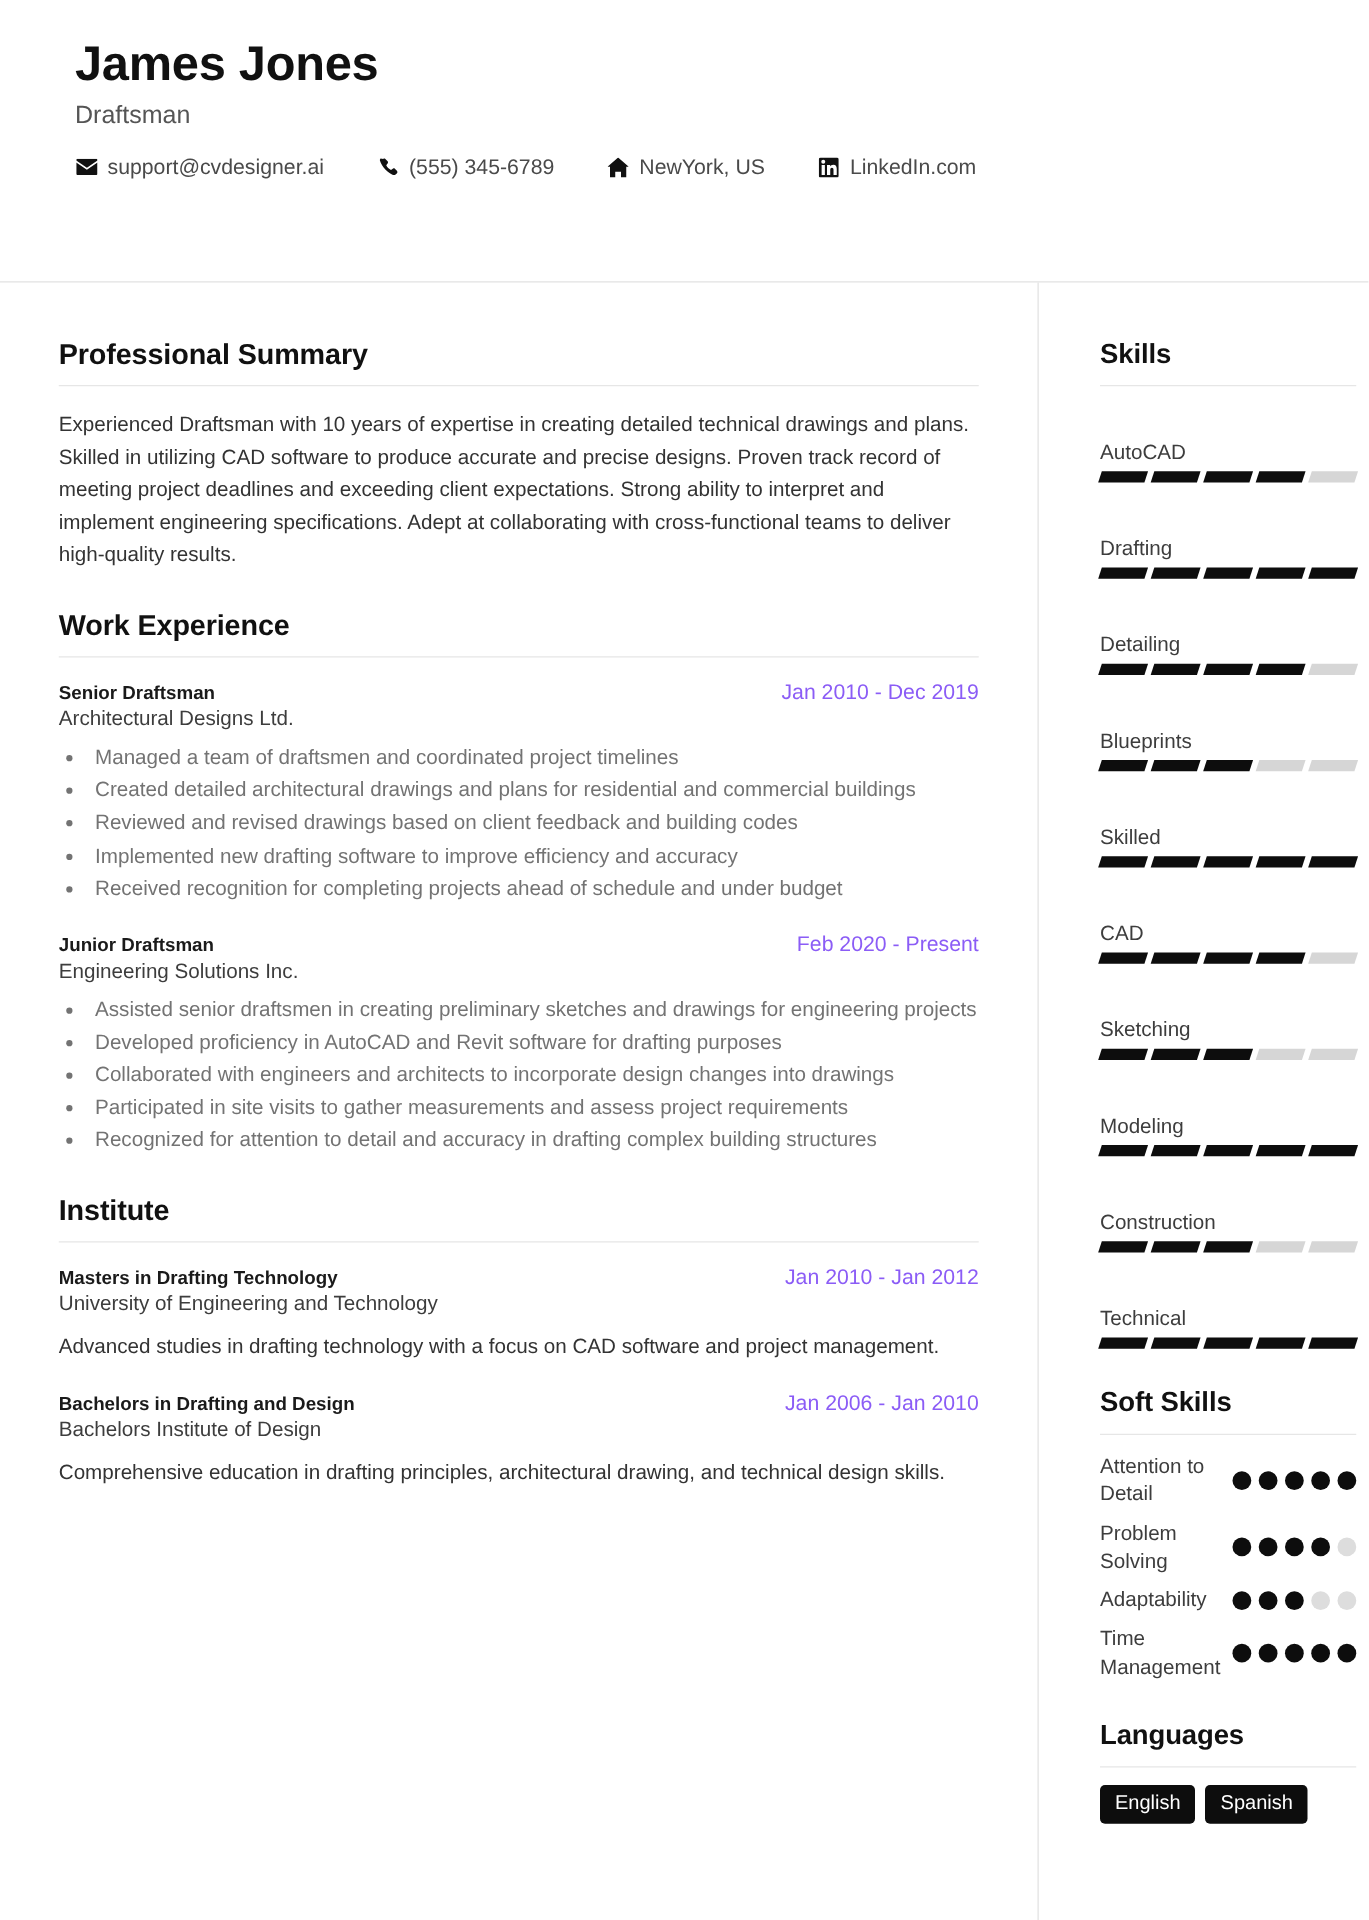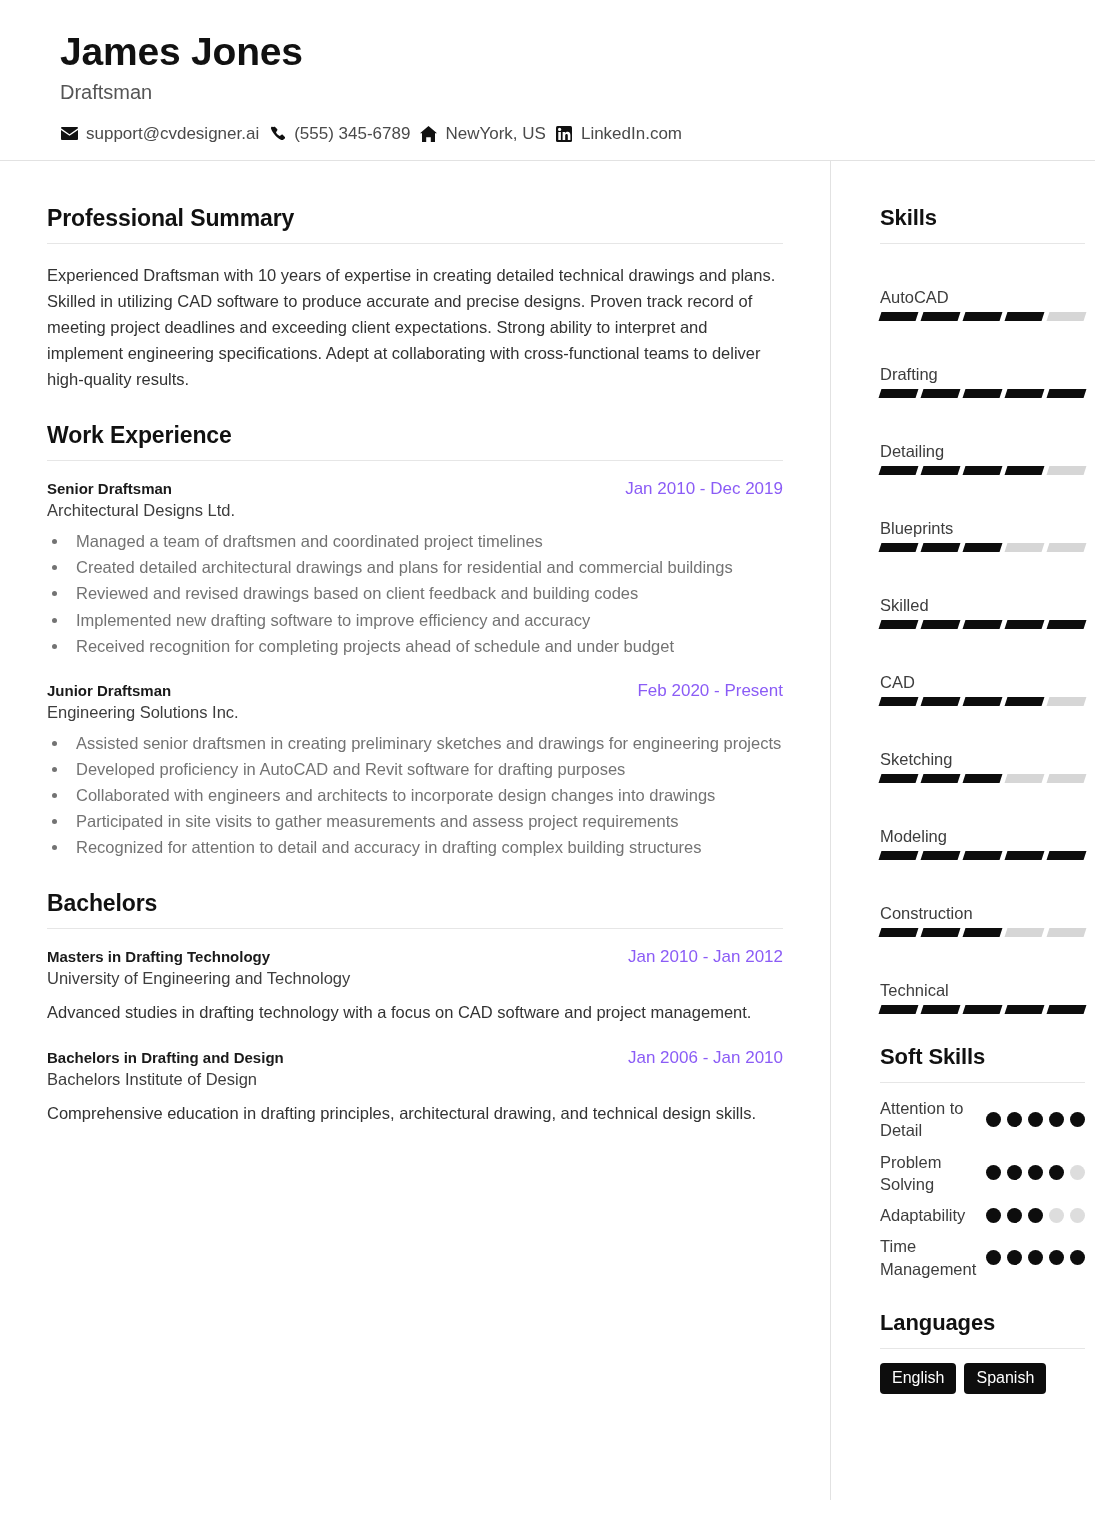--- a/index.html
+++ b/index.html
@@ -18,21 +18,21 @@
     width: 1095px;
     height: 1536px;
     background: #ffffff;
     overflow: hidden;
   }
 
   
   .header {
     padding: 30px 60px 26px 60px;
     border-bottom: 1px solid #e2e2e2;
-    height: 161px;
+    height: 226px;
   }
 
   .full-name {
     font-size: 39px;
     font-weight: bold;
     color: #111111;
     letter-spacing: -0.2px;
     line-height: 1.15;
     margin-bottom: 6px;
   }
@@ -50,21 +50,21 @@
     gap: 0px;
     flex-wrap: nowrap;
   }
 
   .contact-item {
     display: flex;
     align-items: center;
     gap: 8px;
     font-size: 17px;
     color: #4a4a4a;
-    margin-right: 9px;
+    margin-right: 42px;
     white-space: nowrap;
   }
 
   .contact-item .ico {
     display: inline-flex;
     align-items: center;
     justify-content: center;
     width: 18px;
     height: 18px;
     flex: none;
@@ -325,21 +325,21 @@
                 <li>Developed proficiency in AutoCAD and Revit software for drafting purposes</li>
                 <li>Collaborated with engineers and architects to incorporate design changes into drawings</li>
                 <li>Participated in site visits to gather measurements and assess project requirements</li>
                 <li>Recognized for attention to detail and accuracy in drafting complex building structures</li>
               </ul>
             </div>
           </div>
       </div>
 
       <div class="section">
-        <div class="sec-heading">Bachelors</div>
+        <div class="sec-heading">Institute</div>
         <div id="education-list">
             <div class="entry">
               <div class="entry-top">
                 <div class="entry-role">Masters in Drafting Technology</div>
                 <div class="entry-date">Jan 2010 - Jan 2012</div>
               </div>
               <div class="entry-org">University of Engineering and Technology</div>
               <div class="entry-desc">Advanced studies in drafting technology with a focus on CAD software and project management.</div>
             </div>
             <div class="entry">

